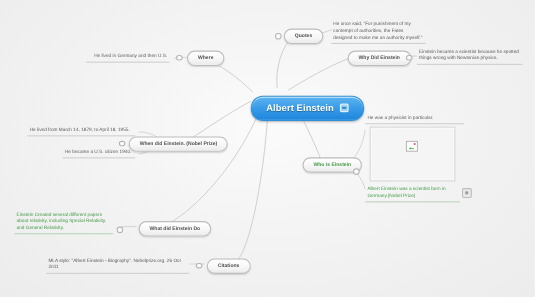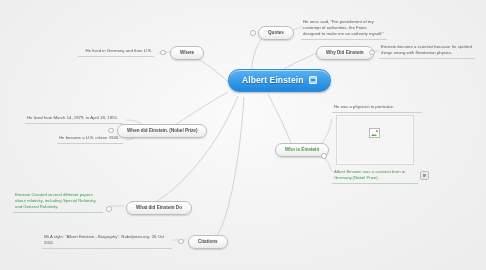--- a/index.html
+++ b/index.html
@@ -16,21 +16,21 @@
       radial-gradient(ellipse at 50% 42%, #fbfbfb 0%, #f2f2f2 55%, #ececec 100%);
   }
   svg.links{position:absolute;left:0;top:0;width:486px;height:270px;}
   .node{
     position:absolute;
     box-sizing:border-box;
     white-space:nowrap;
   }
   
   .central{
-    left:228px;top:69px;
+    left:228px;top:87px;
     padding:5px 13px 6px 13px;
     border-radius:11px;
     background:linear-gradient(180deg,#5cb3f0 0%,#3a9ce8 48%,#1f86dd 100%);
     border:1px solid #2f8fd6;
     box-shadow:0 1px 2px rgba(0,0,0,.28), inset 0 1px 0 rgba(255,255,255,.55);
     color:#ffffff;
     font-size:8.5px;
     font-weight:bold;
     letter-spacing:.1px;
     text-shadow:0 1px 1px rgba(0,0,0,.35);

